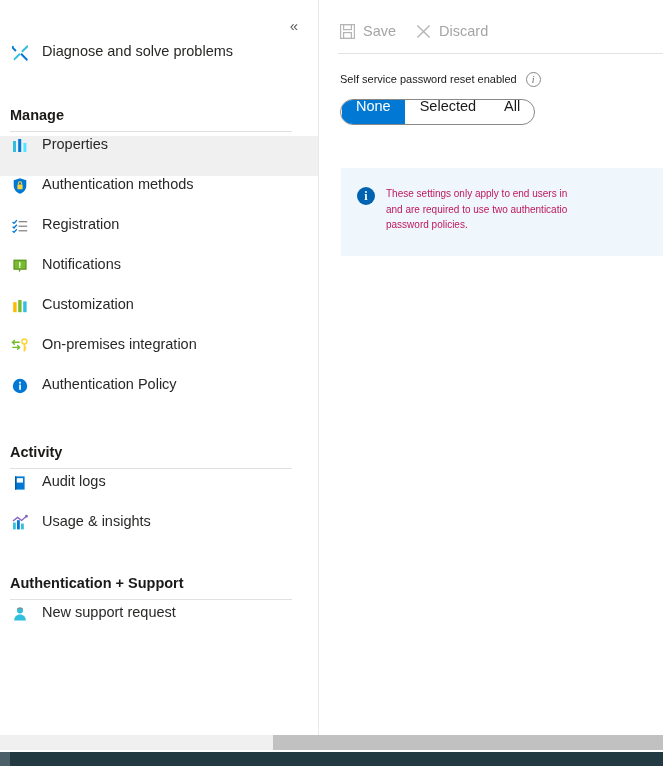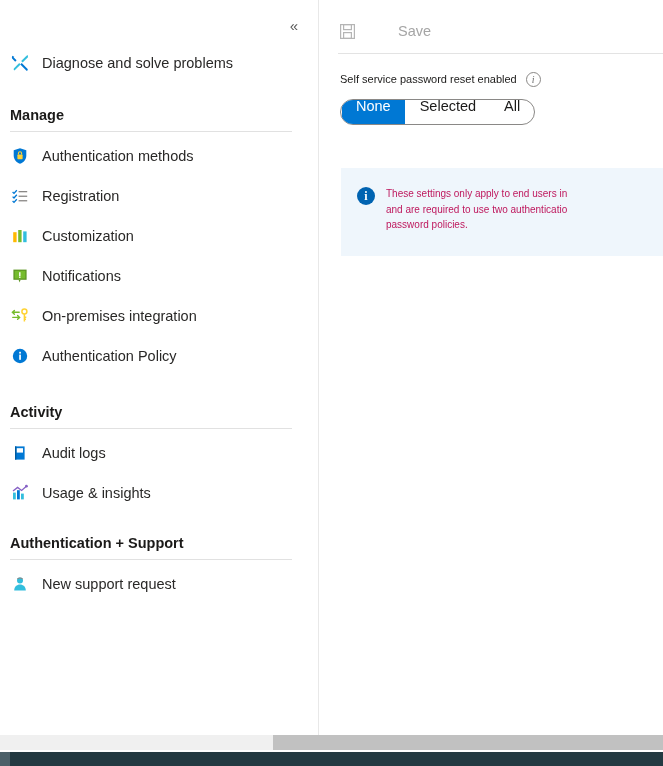--- a/index.html
+++ b/index.html
@@ -49,21 +49,20 @@
     text-align: center;
     color: #5a5a5a;
     font-size: 15px;
     cursor: pointer;
     user-select: none;
   }
 
   .nav-item {
     position: relative;
     display: flex;
-    align-items: center;
     height: 40px;
     padding-left: 10px;
     cursor: pointer;
     box-sizing: border-box;
   }
   .nav-item.selected {
     background: #f0f0f0;
     width: 318px;
   }
   .nav-ico {
@@ -117,21 +116,20 @@
     align-items: center;
     height: 30px;
   }
   .tb-btn {
     display: flex;
     align-items: center;
     height: 30px;
     margin-right: 18px;
     cursor: default;
     opacity: 1;
-    gap: 35px;
   }
   .tb-btn .tb-ico {
     width: 18px;
     height: 18px;
     margin-right: 7px;
     display: flex;
     align-items: center;
     justify-content: center;
   }
   .tb-btn .tb-label {
@@ -303,20 +301,30 @@
         </svg>
       </span>
       <span class="nav-label">Diagnose and solve problems</span>
     </div>
 
     <div class="nav-section">
       <div class="nav-section-title">Manage</div>
       <div class="nav-section-rule"></div>
     </div>
 
+    <div class="nav-item selected">
+      <span class="nav-ico">
+        <svg width="18" height="18" viewBox="0 0 18 18">
+          <rect x="2" y="4" width="3" height="11" fill="#32bedd"></rect>
+          <rect x="7.2" y="2" width="3" height="13" fill="#0078d4"></rect>
+          <rect x="12.4" y="6" width="3" height="9" fill="#50e6ff"></rect>
+        </svg>
+      </span>
+      <span class="nav-label">Properties</span>
+    </div>
 
     <div class="nav-item">
       <span class="nav-ico">
         <svg width="18" height="18" viewBox="0 0 18 18">
           <path d="M9 1.2 L15.3 3.3 V8.5 C15.3 12.6 12.6 15.6 9 16.8 C5.4 15.6 2.7 12.6 2.7 8.5 V3.3 Z" fill="#0078d4"></path>
           <rect x="6.4" y="7.6" width="5.2" height="4.6" rx="0.6" fill="#ffd335"></rect>
           <path d="M7.4 7.6 V6.4 a1.6 1.6 0 0 1 3.2 0 V7.6" fill="none" stroke="#ffd335" stroke-width="1.1"></path>
         </svg>
       </span>
       <span class="nav-label">Authentication methods</span>
@@ -332,39 +340,39 @@
           <rect x="7.6" y="8.6" width="8.6" height="1.3" fill="#8a8886"></rect>
           <rect x="7.6" y="13.1" width="8.6" height="1.3" fill="#8a8886"></rect>
         </svg>
       </span>
       <span class="nav-label">Registration</span>
     </div>
 
     <div class="nav-item">
       <span class="nav-ico">
         <svg width="18" height="18" viewBox="0 0 18 18">
-          <rect x="2.2" y="5.2" width="3.4" height="10" fill="#ffb900"></rect>
-          <rect x="7.2" y="3.0" width="3.4" height="12.2" fill="#76bc2d"></rect>
-          <rect x="12.2" y="4.4" width="3.4" height="10.8" fill="#32bedd"></rect>
-        </svg>
-      </span>
-      <span class="nav-label">Customization</span>
-    </div>
-
-    <div class="nav-item">
-      <span class="nav-ico">
-        <svg width="18" height="18" viewBox="0 0 18 18">
           <rect x="2.4" y="2.6" width="13.2" height="10.2" fill="#5e9624"></rect>
           <rect x="3.7" y="3.9" width="10.6" height="7.6" fill="#76bc2d"></rect>
           <path d="M7.6 12.8 L9.6 12.8 L8.6 15.6 Z" fill="#5e9624"></path>
           <rect x="8.1" y="5.2" width="1.4" height="3.8" fill="#ffffff"></rect>
           <rect x="8.1" y="9.5" width="1.4" height="1.4" fill="#ffffff"></rect>
         </svg>
       </span>
       <span class="nav-label">Notifications</span>
+    </div>
+
+    <div class="nav-item">
+      <span class="nav-ico">
+        <svg width="18" height="18" viewBox="0 0 18 18">
+          <rect x="2.2" y="5.2" width="3.4" height="10" fill="#ffb900"></rect>
+          <rect x="7.2" y="3.0" width="3.4" height="12.2" fill="#76bc2d"></rect>
+          <rect x="12.2" y="4.4" width="3.4" height="10.8" fill="#32bedd"></rect>
+        </svg>
+      </span>
+      <span class="nav-label">Customization</span>
     </div>
 
     <div class="nav-item">
       <span class="nav-ico">
         <svg width="18" height="18" viewBox="0 0 18 18">
           <path d="M1.6 5.3 H8.2 M3.4 3.4 L1.4 5.3 L3.4 7.2" fill="none" stroke="#76bc2d" stroke-width="1.4" stroke-linecap="round"></path>
           <path d="M8.4 10.4 H1.8 M6.6 8.5 L8.6 10.4 L6.6 12.3" fill="none" stroke="#76bc2d" stroke-width="1.4" stroke-linecap="round"></path>
           <circle cx="13.4" cy="4.6" r="2.5" fill="none" stroke="#ffd335" stroke-width="1.5"></circle>
           <path d="M13.4 7.1 V14.4 M13.4 10.2 H15.3 M13.4 12.3 H15.0" fill="none" stroke="#ffd335" stroke-width="1.5"></path>
         </svg>
@@ -437,20 +445,28 @@
       <div class="tb-btn">
         <span class="tb-ico">
           <svg width="17" height="17" viewBox="0 0 17 17">
             <rect x="1.6" y="1.6" width="13.8" height="13.8" fill="none" stroke="#b5b5b5" stroke-width="1.2"></rect>
             <rect x="4.6" y="1.6" width="7.8" height="5.0" fill="none" stroke="#b5b5b5" stroke-width="1.2"></rect>
             <rect x="4.6" y="9.6" width="7.8" height="5.8" fill="none" stroke="#b5b5b5" stroke-width="1.2"></rect>
           </svg>
         </span>
         <span class="tb-label">Save</span>
       </div>
+      <div class="tb-btn">
+        <span class="tb-ico">
+          <svg width="17" height="17" viewBox="0 0 17 17">
+            <path d="M2.4 2.4 L14.6 14.6 M14.6 2.4 L2.4 14.6" fill="none" stroke="#b5b5b5" stroke-width="1.4"></path>
+          </svg>
+        </span>
+        <span class="tb-label">Discard</span>
+      </div>
     </div>
     <div id="toolbar-rule"></div>
 
     <div id="field-block">
       <div id="field-label-row">
         <span id="field-label">Self service password reset enabled</span>
         <span id="info-circle">i</span>
       </div>
       <div id="toggle-group">
         <div class="toggle-opt active">None</div>

